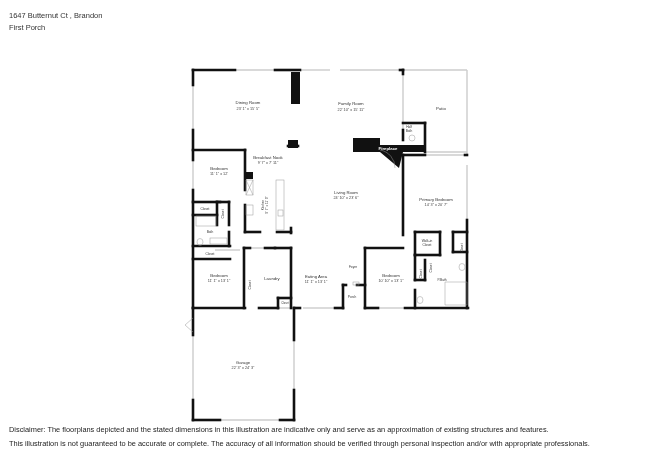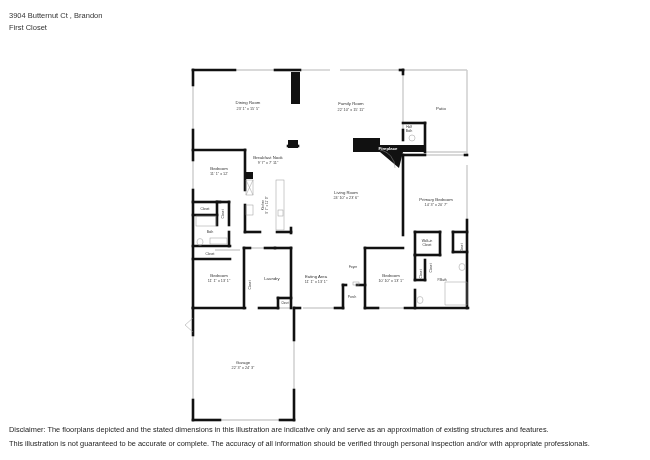--- a/index.html
+++ b/index.html
@@ -12,22 +12,22 @@
     #disc1 { top:425px;text-align:center; }
     #disc2 { top:439px; }
     svg text { font-family:"Liberation Sans", sans-serif; }
     .rn { font-size:4.3px; fill:#333; text-anchor:middle; }
     .rd { font-size:3.8px; fill:#444; text-anchor:middle; }
     .rs { font-size:3.2px; fill:#333; text-anchor:middle; }
   </style>
 </head>
 <body>
 
-<div id="addr" class="hdr">3904 Butternut Ct , Brandon</div>
-<div id="floor" class="hdr">First Closet</div>
+<div id="addr" class="hdr">1647 Butternut Ct , Brandon</div>
+<div id="floor" class="hdr">First Porch</div>
 
 <svg id="plan" width="650" height="460" viewBox="0 0 650 460" xmlns="http://www.w3.org/2000/svg">
   <g stroke="#cccccc" stroke-width="1.4" fill="none">
     <line x1="235" y1="70" x2="275" y2="70"></line>
     <line x1="300" y1="70" x2="330" y2="70"></line>
     <line x1="340" y1="70" x2="400" y2="70"></line>
     <line x1="403" y1="74" x2="403" y2="130"></line>
     <line x1="193" y1="85" x2="193" y2="130"></line>
     <line x1="193" y1="160" x2="193" y2="190"></line>
     <line x1="250" y1="248" x2="270" y2="248"></line>

